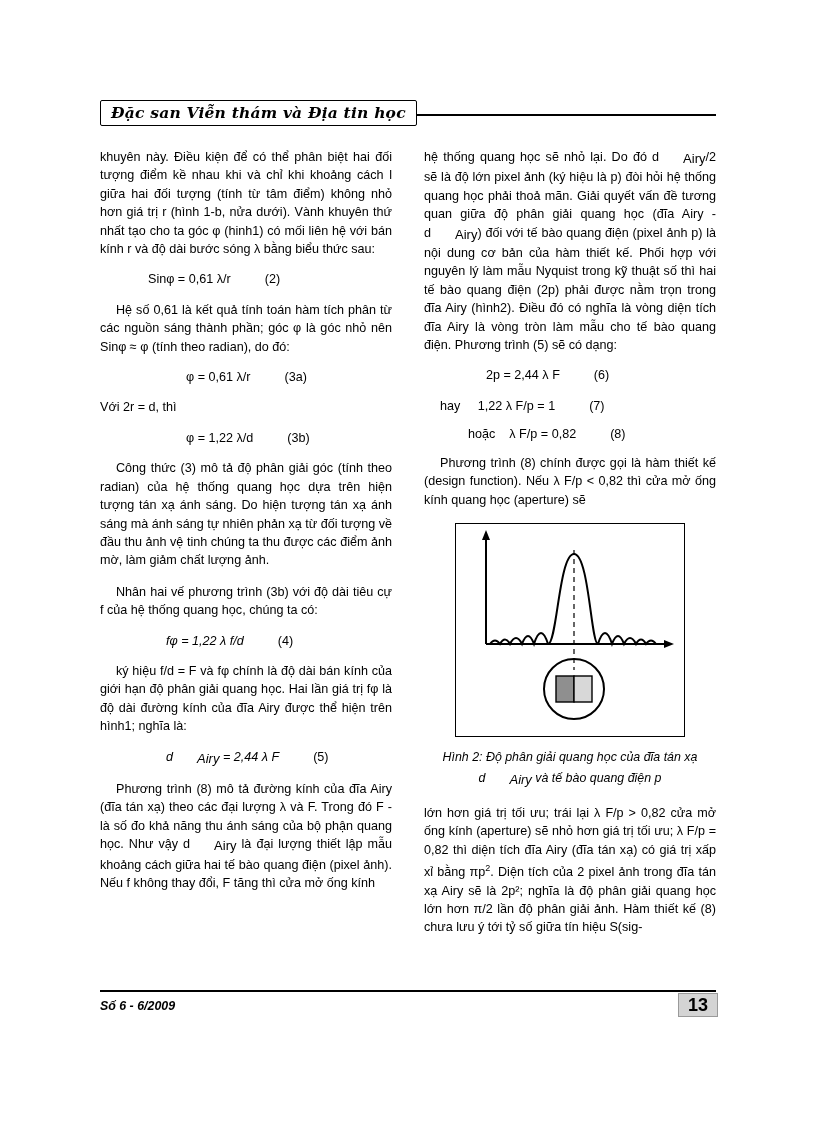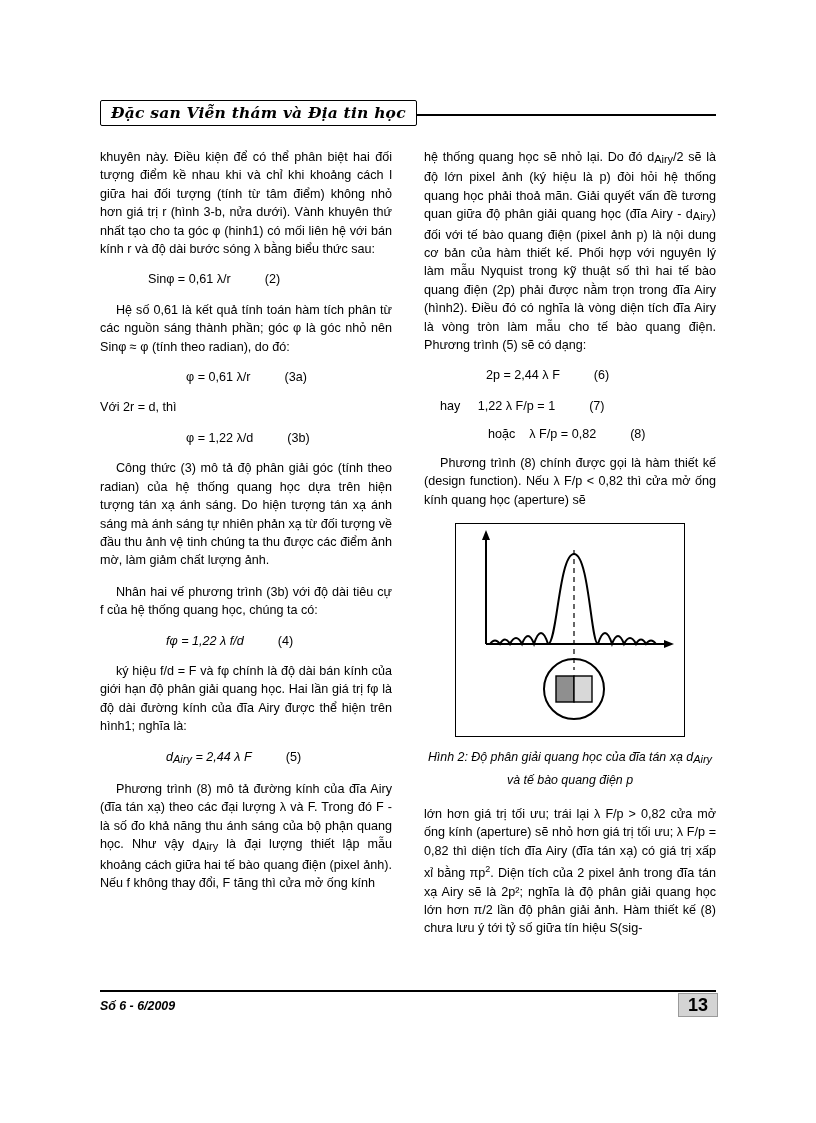--- a/index.html
+++ b/index.html
@@ -91,22 +91,22 @@
   }
   .eq .num {
     display: inline-block;
     margin-left: 34px;
   }
   .eq-tight { margin: 10px 0 10px 0; }
   .eq-c .inner { margin-left: 86px; }
   .eq-d .inner { margin-left: 66px; font-style: italic; }
   .eq-r .inner { margin-left: 62px; }
   .eq-r2 .inner { margin-left: 16px; }
-  .eq-r3 .inner { margin-left: 32px; padding-left: 32px; }
-  sub { font-size: 11px; vertical-align: -2px; }
+  .eq-r3 .inner { margin-left: 12px; padding-left: 32px; }
+  sub { font-size: 13px; vertical-align: -2px; margin-left: 24px; }
   sup { font-size: 9px; vertical-align: 5px; }
 
   
   .figure {
     margin-top: 14px;
     width: 292px;
   }
   .figure-box {
     width: 228px;
     height: 212px;
@@ -163,21 +163,21 @@
 
   <div class="header">
     <div class="header-rule"></div>
     <span class="header-title">Đặc san Viễn thám và Địa tin học</span>
   </div>
 
   <div class="content">
 
     <div class="col col-left">
 
-      <p>khuyên này. Điều kiện để có thể phân biệt hai đối tượng điểm kề nhau khi và chỉ khi khoảng cách l giữa hai đối tượng (tính từ tâm điểm) không nhỏ hơn giá trị r (hình 3-b, nửa dưới). Vành khuyên thứ nhất tạo cho ta góc φ (hinh1) có mối liên hệ với bán kính r và độ dài bước sóng λ bằng biểu thức sau:</p>
+      <p>khuyên này. Điều kiện để có thể phân biệt hai đối tượng điểm kề nhau khi và chỉ khi khoảng cách l giữa hai đối tượng (tính từ tâm điểm) không nhỏ hơn giá trị r (hình 1-b, nửa dưới). Vành khuyên thứ nhất tạo cho ta góc φ (hinh1) có mối liên hệ với bán kính r và độ dài bước sóng λ bằng biểu thức sau:</p>
 
       <div class="eq">
         <span class="inner">Sinφ = 0,61 λ/r</span><span class="num">(2)</span>
       </div>
 
       <p class="indent">Hệ số 0,61 là kết quả tính toán hàm tích phân từ các nguồn sáng thành phần; góc φ là góc nhỏ nên Sinφ ≈ φ  (tính theo radian), do đó:</p>
 
       <div class="eq eq-c">
         <span class="inner">φ = 0,61 λ/r</span><span class="num">(3a)</span>
       </div>

